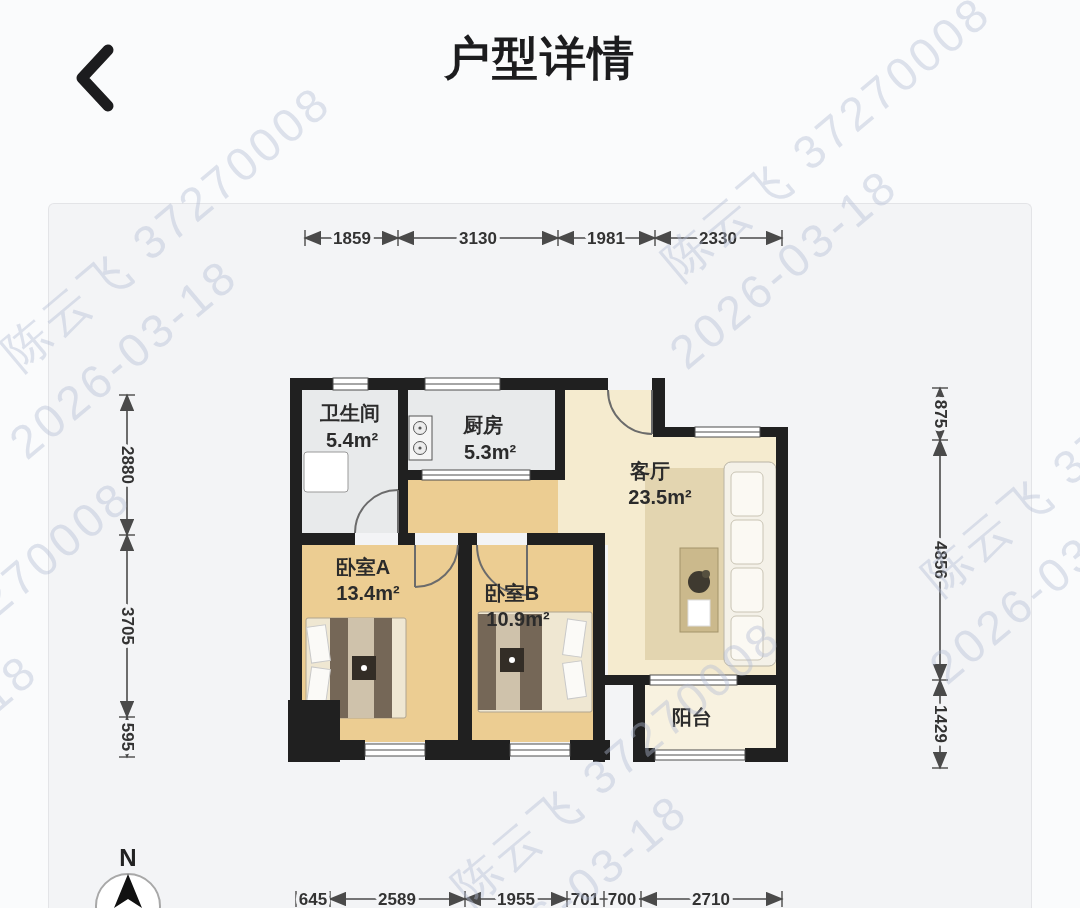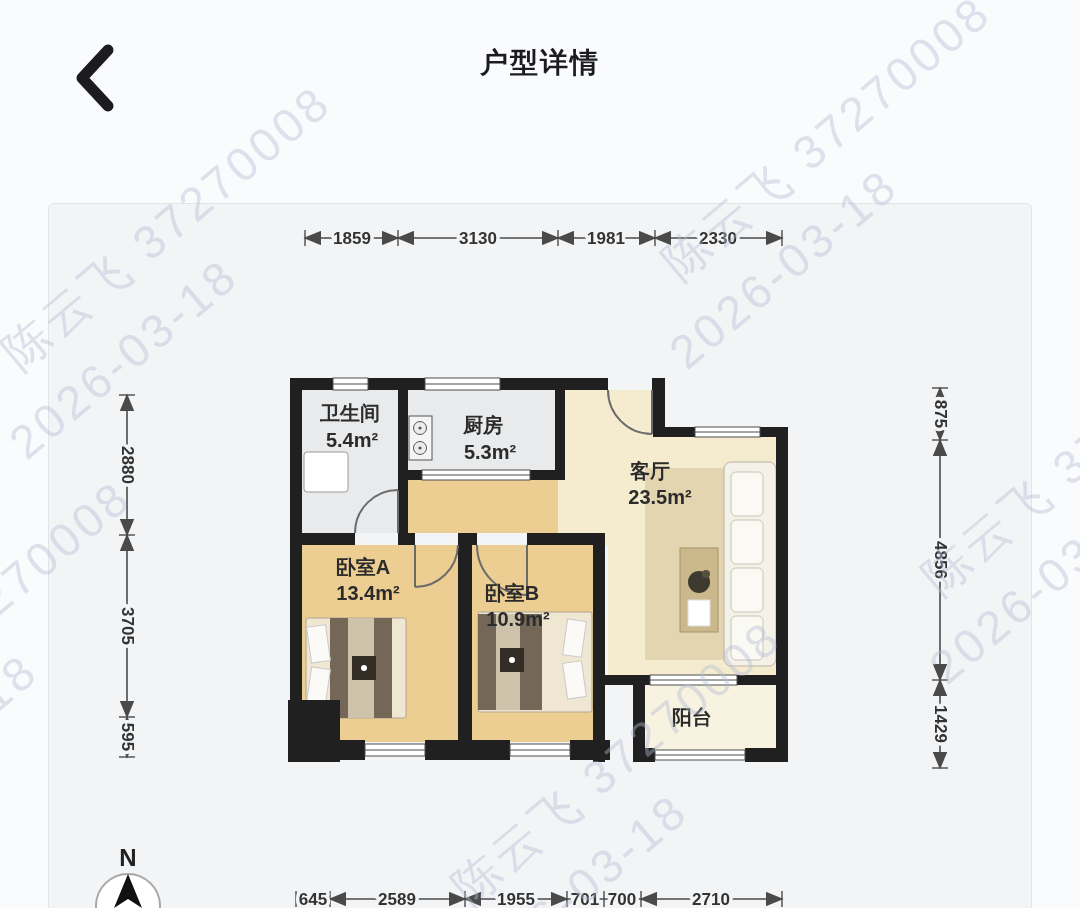--- a/index.html
+++ b/index.html
@@ -4,22 +4,22 @@
 <style>
   html,body{margin:0;padding:0;}
   body{
     width:1080px;height:908px;position:relative;overflow:hidden;
     background:#fafbfc;
     font-family:"Liberation Sans","DejaVu Sans",sans-serif;
   }
   .header{position:absolute;left:0;top:0;width:1080px;height:150px;}
   .back-btn{position:absolute;left:68px;top:42px;width:52px;height:72px;cursor:pointer;}
   .page-title{
-    position:absolute;left:0;top:44px;width:1080px;text-align:center;
-    font-size:28px;font-weight:700;color:#1c1c1e;letter-spacing:2px;
+    position:absolute;left:0;top:28px;width:1080px;text-align:center;
+    font-size:46px;font-weight:700;color:#1c1c1e;letter-spacing:2px;
   }
   .card{
     position:absolute;left:48px;top:203px;width:984px;height:705px;
     background:#f3f4f6;border:1px solid #e3e4e7;border-bottom:none;
     border-radius:6px 6px 0 0;box-sizing:border-box;
   }
   .plan-svg{position:absolute;left:0;top:0;}
   .wall{fill:#202020;}
   .win{fill:#ffffff;stroke:#4d4d4d;stroke-width:1;}
   .winline{stroke:#4d4d4d;stroke-width:1;}

